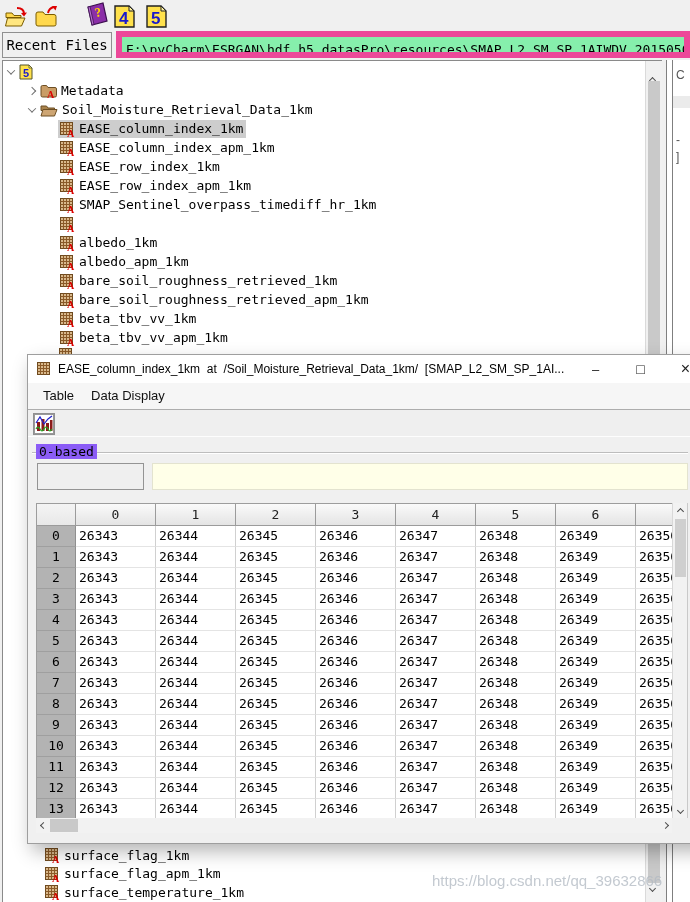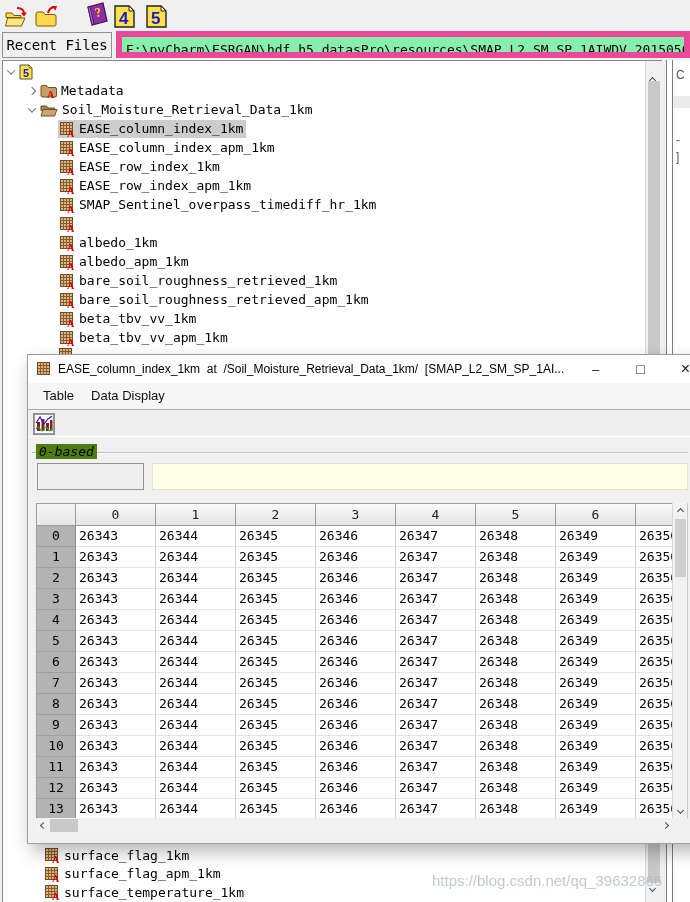--- a/index.html
+++ b/index.html
@@ -72,22 +72,22 @@
     font-size:13px; color:#222; background:none; border:none; }
   .menubar { position:absolute; left:0; top:28px; width:100%; height:26px; background:#f6f6f6;
     display:flex; align-items:center; padding-left:8px; }
   .menu-item { font-size:13px; color:#111; padding:0 7px; margin-right:3px; height:22px; line-height:22px; }
   .wtoolbar { position:absolute; left:0; top:54px; width:100%; height:28px; background:#efefef;
     border-top:1px solid #adadad; border-bottom:1px solid #fdfdfd; }
   .chart-btn { position:absolute; left:5px; top:3px; width:22px; height:22px; padding:0;
     background:#fff; border:1px solid #8f8f8f; }
   .groupline { position:absolute; left:4px; width:656px; top:97px; height:2px;
     border-top:1px solid #bdbdbd; border-bottom:1px solid #fff; }
-  .grouplabel { position:absolute; left:8px; top:89px; background:#4d7c0f; padding:0 3px;
-    font-size:13px; color:#000; z-index:2;font-style:italic; }
+  .grouplabel { position:absolute; left:8px; top:89px; background:#8b5cf6; padding:0 3px;
+    font-size:13px; color:#000; z-index:2; }
   .sel-field { position:absolute; left:9px; top:108px; width:107px; height:27px;
     background:#efefef; border:1px solid #949494; font-size:13px; line-height:25px; padding-left:4px; }
   .val-field { position:absolute; left:124px; top:108px; width:536px; height:27px;
     background:#ffffe8; border:1px solid #e3e3cf; font-size:13px; line-height:25px; padding-left:4px; }
 
   
   .tblwrap { position:absolute; left:8px; top:148px; width:636px; height:315px; overflow:hidden;
     background:#fff; border-top:1px solid #9d9d9d; border-left:1px solid #9d9d9d; }
   .thead { display:flex; height:22px; }
   .th { flex:none; width:80px; height:22px; background:linear-gradient(#fafafa,#e4e4e4);

